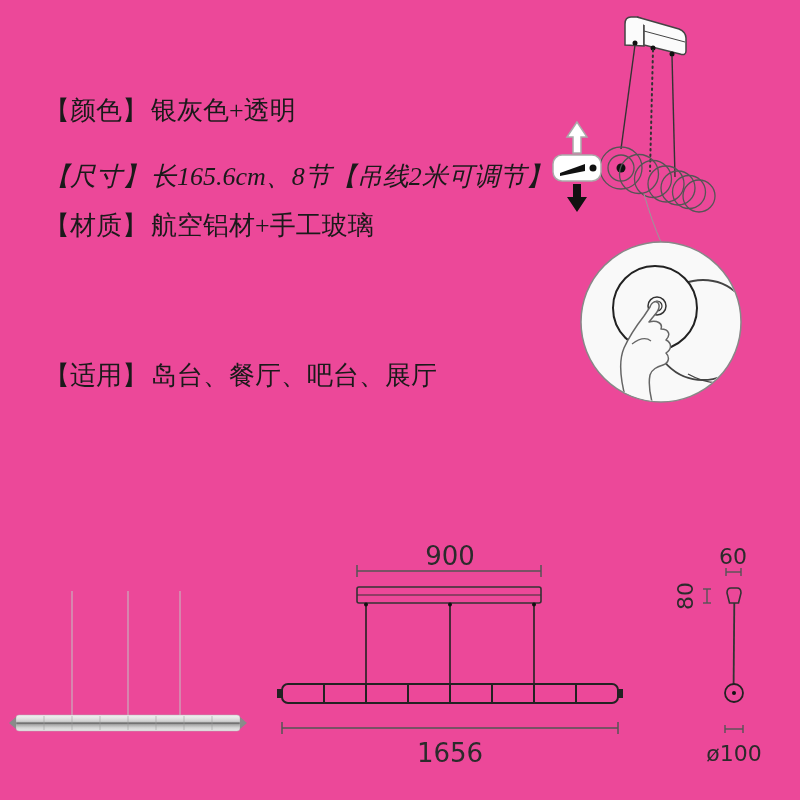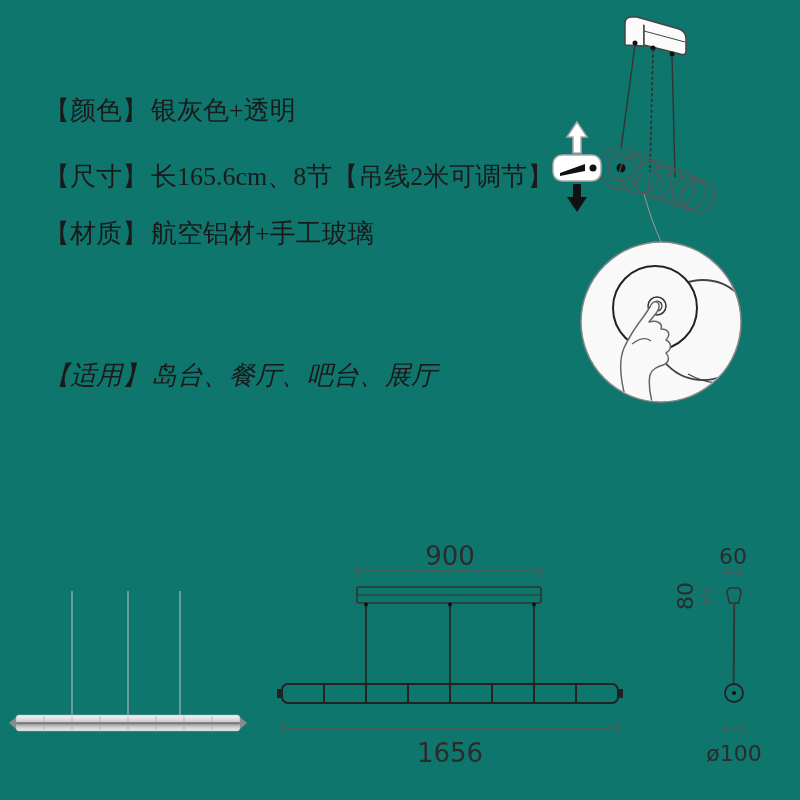--- a/index.html
+++ b/index.html
@@ -1,23 +1,23 @@
 <!DOCTYPE html>
 <html><head>
 <meta charset="utf-8">
 <style>
   html,body{margin:0;padding:0;background:#f6f6f6;}
-  .canvas{position:relative;width:800px;height:800px;background:#0f766e;overflow:hidden;}
+  .canvas{position:relative;width:800px;height:800px;background:#ec4899;overflow:hidden;}
   .spec-row{position:absolute;left:44px;font-family:"Liberation Serif","DejaVu Serif",serif;
             font-size:26px;color:#1a1a1a;white-space:nowrap;}
   .spec-row.r1{top:93px;}
-  .spec-row.r2{top:159px;}
-  .spec-row.r3{top:216px;font-family:Liberation Serif, serif;}
+  .spec-row.r2{top:159px;font-style:italic;}
+  .spec-row.r3{top:208px;font-family:Liberation Serif, serif;}
   .spec-row.r4{top:292px;}
-  .spec-row.r5{top:358px;font-style:italic;}
+  .spec-row.r5{top:358px;}
   .spec-row .val{margin-left:3px;}
   svg.layer{position:absolute;display:block;}
   svg.illus{left:540px;top:0;}
   svg.photo{left:0;top:575px;}
   svg.front{left:270px;top:535px;}
   svg.side{left:660px;top:535px;}
   .dim-text{font-family:"DejaVu Sans","Liberation Sans",sans-serif;fill:#2b2b2b;}
 </style>
 </head>
 <body>

